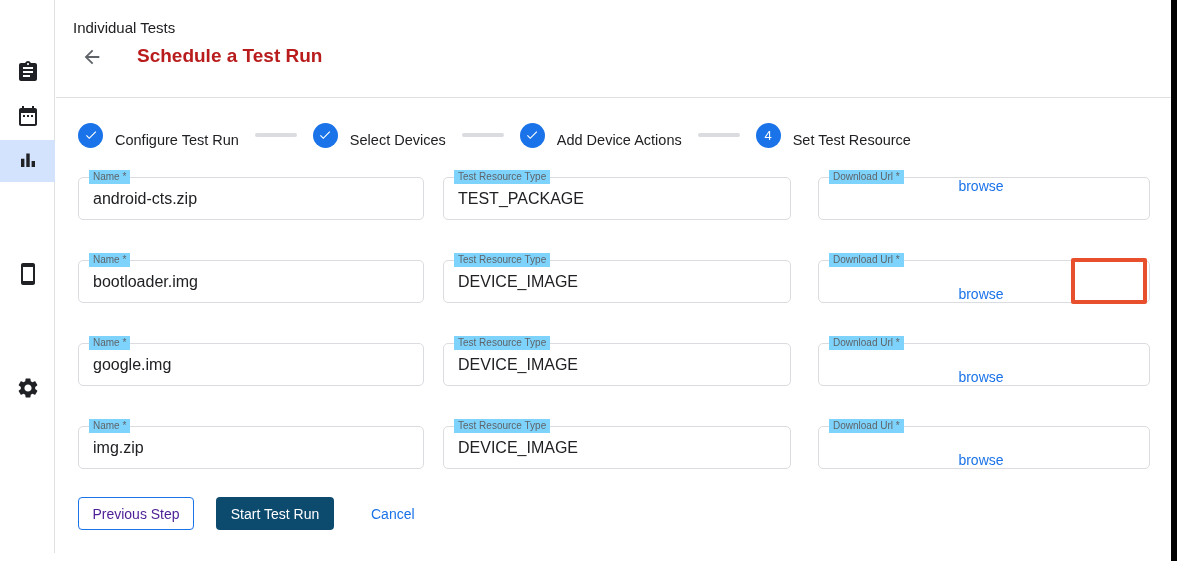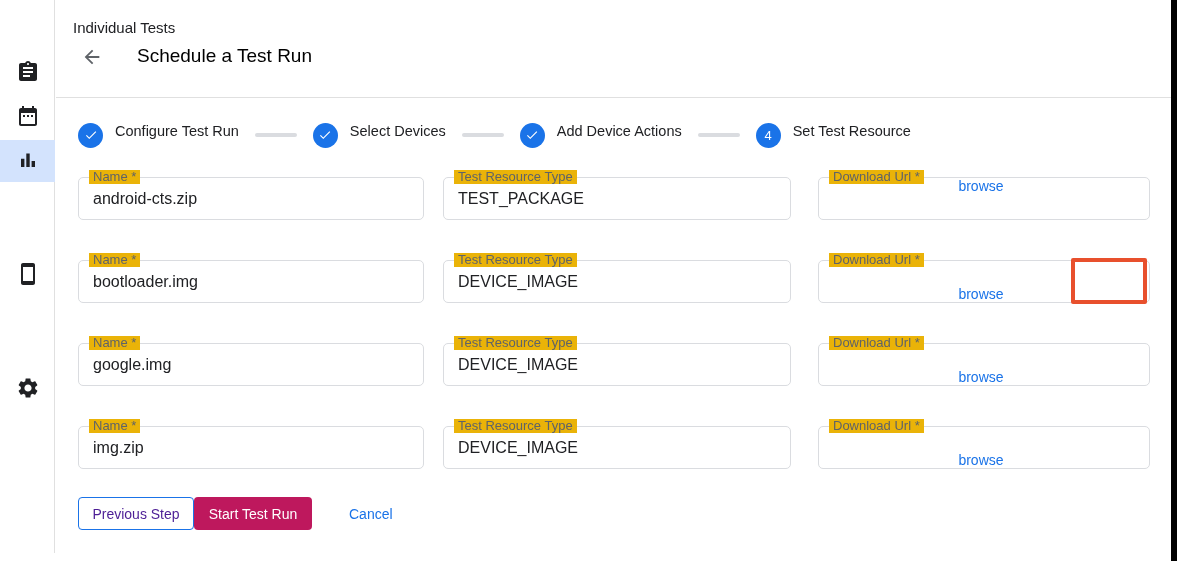--- a/index.html
+++ b/index.html
@@ -38,33 +38,33 @@
     position: absolute; left: 17px; top: 19px;
     font-size: 15px; color: #202124;
   }
   .back-btn {
     position: absolute; left: 24px; top: 45px; width: 24px; height: 24px;
     cursor: pointer; display: flex; align-items: center; justify-content: center;
   }
   .back-btn svg { width: 22px; height: 22px; fill: #5f6368; }
   .page-title {
     position: absolute; left: 81px; top: 45px;
-    font-size: 19px; color: #000000; font-weight: 400;
+    font-size: 19px; color: #b91c1c; font-weight: 700;
   }
   .header-divider {
     position: absolute; left: 0; top: 97px; width: 1115px; height: 1px;
     background: #e0e0e0;
   }
 
   
   .stepper {
     position: absolute; left: 22px; top: 122px;
     display: flex; align-items: center; height: 26px;
   }
-  .step { display: flex; align-items: flex-start; }
+  .step { display: flex; align-items: flex-end; }
   .step-circle {
     width: 25px; height: 25px; border-radius: 50%;
     background: #1a73e8; color: #fff;
     display: flex; align-items: center; justify-content: center;
     flex: none;
   }
   .step-circle svg { width: 14px; height: 14px; fill: #fff; }
   .step-number { font-size: 13px; font-weight: 500; color: #fff; }
   .step-label {
     margin-left: 12px; font-size: 14.5px; font-weight: 500; color: #202124;
@@ -83,22 +83,22 @@
     border: 1px solid #dadce0; border-radius: 5px;
     height: 43px; margin-top: 7px;
     background: #fff;
     display: flex; align-items: center;
   }
   .field-name { width: 346px; }
   .field-type { width: 348px; margin-left: 19px; }
   .field-url  { width: 332px; margin-left: 27px; flex-direction: column; }
   .field-label {
     position: absolute; top: -8px; left: 10px;
-    background: #eab308; padding: 0 4px;
-    font-size: 13px; color: #5f6368; line-height: 14px;
+    background: #7dd3fc; padding: 0 4px;
+    font-size: 10px; color: #5f6368; line-height: 14px;
     white-space: nowrap;
   }
   .field-value {
     font-size: 16px; color: #202124;
     padding-left: 14px;
     white-space: nowrap; overflow: hidden; text-align: right;
   }
   .field-url .field-value { flex: 1 1 auto; }
   .browse-link {
     flex: none;
@@ -124,22 +124,22 @@
     font-size: 14px; font-weight: 500;
     display: flex; align-items: center; justify-content: center;
     cursor: pointer; white-space: nowrap;
   }
   .btn-outline {
     width: 116px;
     background: #fff; color: #4c1d95;
     border: 1px solid #1a73e8;
   }
   .btn-filled {
-    width: 118px; 
-    background: #be185d; color: #fff; border: none;
+    width: 118px; margin-left: 22px;
+    background: #0c4a6e; color: #fff; border: none;
   }
   .btn-text {
     margin-left: 37px;
     background: none; border: none; color: #1a73e8;
   }
 </style>
 </head>
 <body>
 
 <div class="screen">

